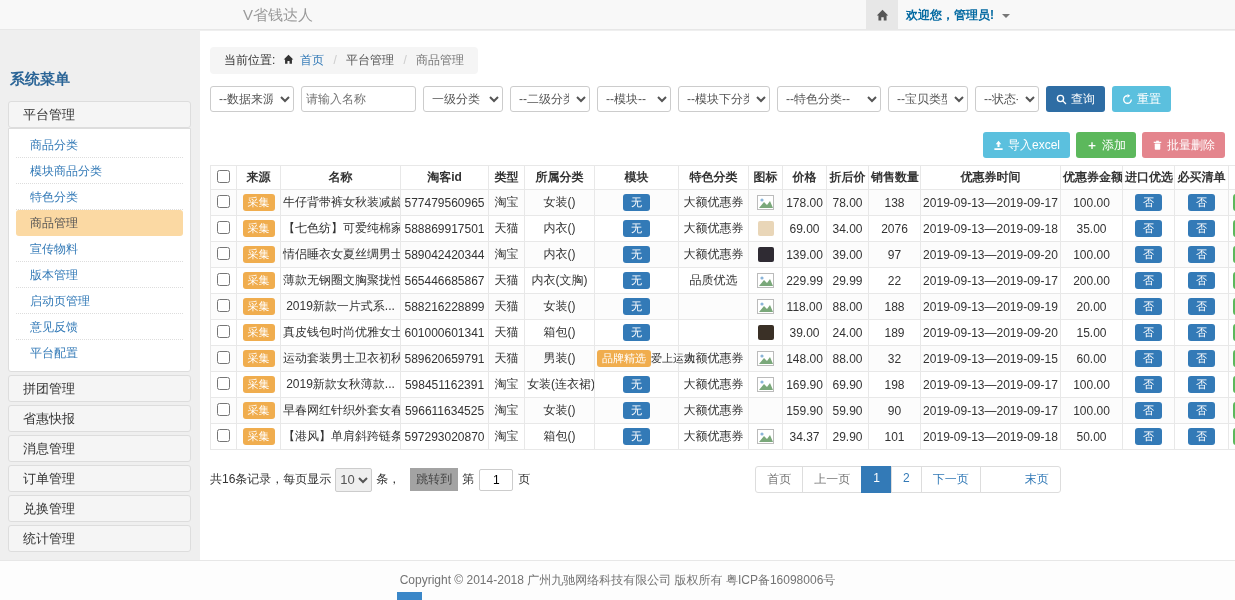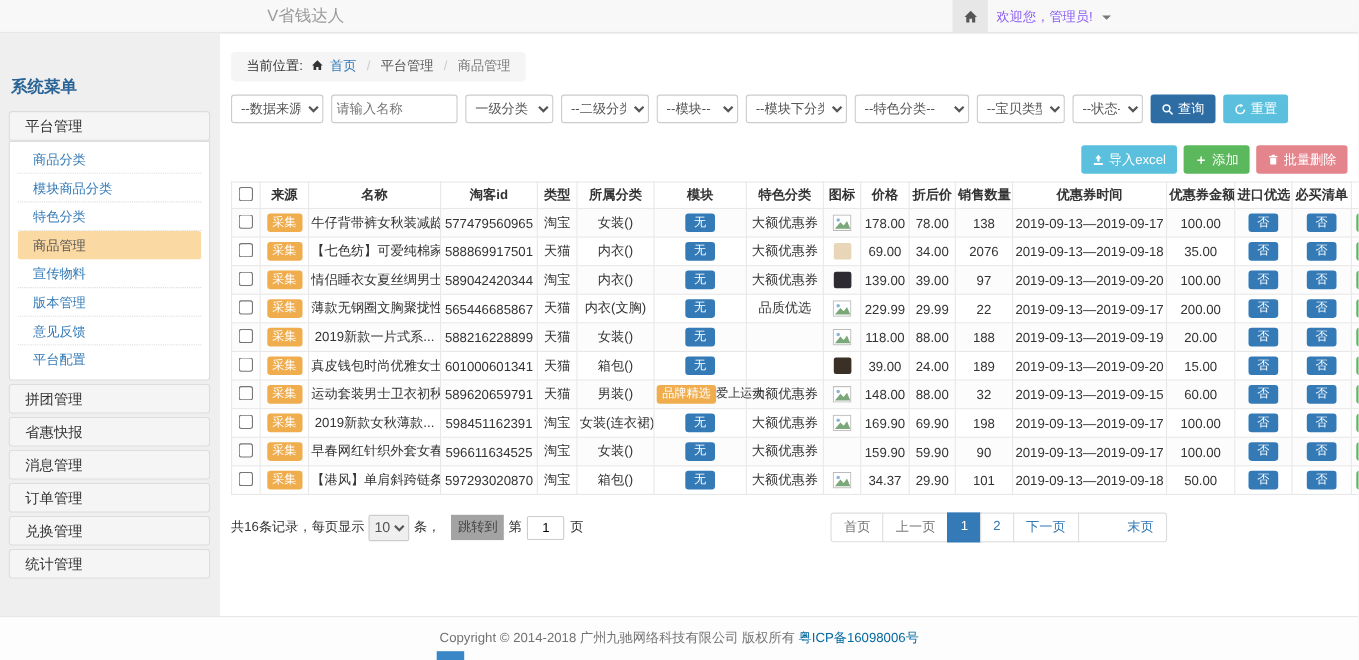--- a/index.html
+++ b/index.html
@@ -5,21 +5,21 @@
   * { box-sizing: border-box; margin: 0; padding: 0; }
   html,body { width:1235px; height:600px; }
   body {
     font-family:"Liberation Sans","DejaVu Sans",sans-serif;
     background:#efefef; position:relative; overflow:hidden; font-size:12px; color:#333;
   }
   
   .topbar { position:absolute; top:0; left:0; width:100%; height:30px; background:#f8f8f8; border-bottom:1px solid #e7e7e7; z-index:30; }
   .brand { position:absolute; left:243px; top:0; line-height:30px; font-size:15px; color:#9a9a9a; }
   .home-btn { position:absolute; left:866px; top:0; width:32px; height:30px; background:#e7e7e7; display:flex; align-items:center; justify-content:center; color:#555; cursor:pointer; }
-  .welcome { position:absolute; left:906px; top:0; line-height:30px; font-size:12px; color:#8b5cf6; cursor:pointer; }
+  .welcome { position:absolute; left:906px; top:0; line-height:30px; font-size:12px; color:#0369a1; cursor:pointer;font-weight:bold; }
   .caret { display:inline-block; width:0; height:0; border-left:4px solid transparent; border-right:4px solid transparent; border-top:4px solid #777; margin-left:5px; vertical-align:middle; }
   
   .sidebar { position:absolute; left:8px; top:58px; width:183px; z-index:5; }
   .menu-title { color:#2a6496; font-weight:bold; font-size:15px; margin:12px 0 12px 2px; }
   .side-group { height:27px; line-height:25px; background:#f5f5f5; border:1px solid #ddd; border-radius:3px; padding-left:14px; font-size:13px; color:#333; margin-bottom:3px; cursor:pointer; }
   .side-sub { background:#fff; border:1px solid #ddd; border-radius:0 0 3px 3px; margin:-3px 0 3px 0; padding:3px 7px 5px 7px; }
   .side-link { display:block; height:26px; line-height:26px; padding-left:14px; font-size:12px; color:#337ab7; border-bottom:1px dotted #ddd; text-decoration:none; cursor:pointer; white-space:nowrap; }
   .side-link:last-child { border-bottom:none; }
   .side-link.active { background:#fbd9a3; border-radius:3px; color:#555; border-bottom-color:transparent; }
   
@@ -61,21 +61,21 @@
   .jump-chip { background:#a3a3a3; padding:3px 6px; margin:0 4px 0 10px; color:#444; }
   .jump-input { width:34px; height:22px; border:1px solid #ccc; border-radius:2px; text-align:center; font-size:12px; margin:0 5px; }
   .pager { display:flex; margin-left:225px; }
   .pg { border:1px solid #ddd; background:#fff; padding:4px 11px; color:#777; margin-left:-1px; cursor:pointer; }
   .pg:first-child { border-radius:3px 0 0 3px; margin-left:0; }
   .pg:last-child { border-radius:0 3px 3px 0;padding-left:44px; }
   .pg.link { color:#337ab7; }
   .pg.active { background:#337ab7; border-color:#337ab7; color:#fff; }
   
   .footer { position:absolute; left:0; bottom:0; width:100%; height:40px; background:#fdfdfd; border-top:1px solid #e7e7e7; text-align:center; line-height:38px; font-size:12px; color:#737373; z-index:20; }
-  .footer a { color:#0369a1; text-decoration:none; }
+  .footer a { color:#737373; text-decoration:none; }
   .artifact { position:absolute; left:397px; bottom:0; width:25px; height:8px; background:#3a87c8; z-index:25; }
 </style>
 </head>
 <body>
 
 <div class="topbar">
   <span class="brand">V省钱达人</span>
   <div class="home-btn">
     <svg width="13" height="13" viewBox="0 0 16 16">
         <path d="M8 1 L15 8 H13 V14 H9.5 V10 H6.5 V14 H3 V8 H1 Z" fill="currentColor"></path>
@@ -91,20 +91,21 @@
   <div class="menu-title">系统菜单</div>
   <div id="side-list">
       <div class="side-group">平台管理</div>
       <div class="side-sub">
         <a class="side-link">商品分类</a>
         <a class="side-link">模块商品分类</a>
         <a class="side-link">特色分类</a>
         <a class="side-link active">商品管理</a>
         <a class="side-link">宣传物料</a>
         <a class="side-link">版本管理</a>
+        <a class="side-link">启动页管理</a>
         <a class="side-link">意见反馈</a>
         <a class="side-link">平台配置</a>
       </div>
       <div class="side-group">拼团管理</div>
       <div class="side-group">省惠快报</div>
       <div class="side-group">消息管理</div>
       <div class="side-group">订单管理</div>
       <div class="side-group">兑换管理</div>
       <div class="side-group">统计管理</div>
     </div>

